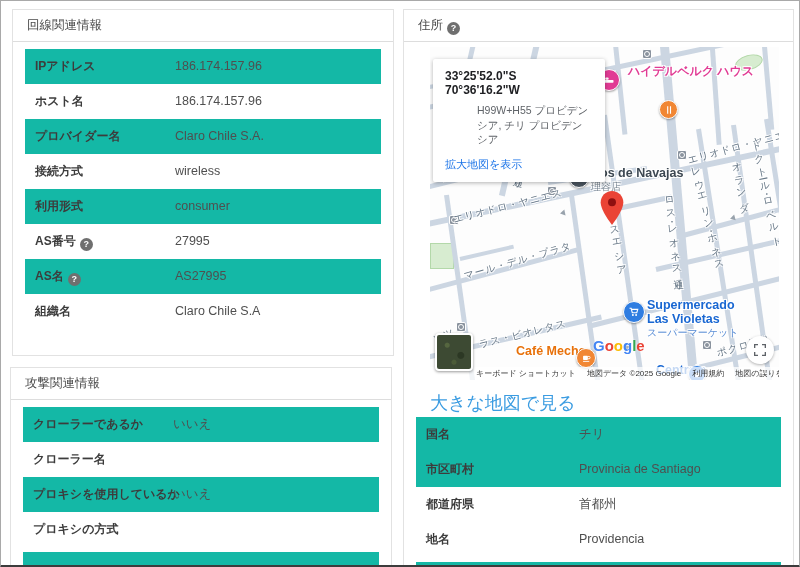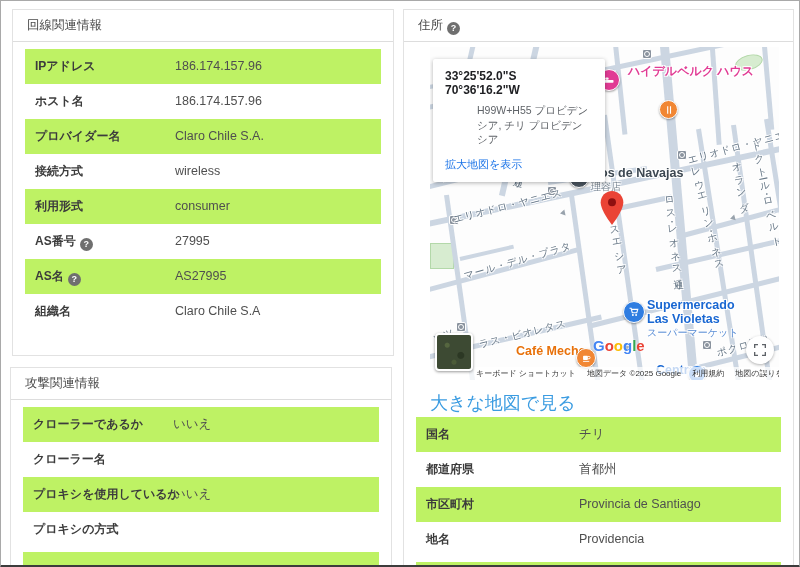--- a/index.html
+++ b/index.html
@@ -1,21 +1,21 @@
 <!DOCTYPE html>
 <html><head>
 <meta charset="utf-8">
 <style>
   html,body{margin:0;padding:0;background:#fff;font-family:"Liberation Sans","DejaVu Sans",sans-serif;}
   #screen{position:relative;width:798px;height:564px;border:1px solid #a9a9a9;border-bottom:3px solid #3c3c3c;background:#fff;overflow:hidden;}
   .panel{position:absolute;background:#fff;border:1px solid #e2e2e2;}
   .panel-header{height:31px;line-height:31px;padding:0 14px;border-bottom:1px solid #ddd;font-size:12.5px;color:#4a4a4a;}
   .panel-body{padding:7px 12px 20px 12px;}
   .trow{position:relative;height:35px;line-height:35px;white-space:nowrap;}
-  .trow.shade{background:#bef264;}
+  .trow.shade{background:#14b8a6;}
   .tlabel{position:absolute;left:10px;top:0;font-weight:bold;font-size:12px;color:#3c3c3c;}
   .tvalue{position:absolute;left:150px;top:0;font-size:12.5px;color:#4f4f4f;}
   .addr-table .tvalue{left:163px;}
   .trow.stub{height:14px;}
   .qicon{display:inline-block;vertical-align:-2px;width:13px;height:13px;margin-left:4px;border-radius:50%;background:#6f6f6f;color:#fff;font-size:9px;line-height:13px;text-align:center;font-weight:bold;}
   .qicon::before{content:"?";}
   
   #map{position:absolute;left:26px;top:37px;width:349px;height:333px;background:#fdfdfd;overflow:hidden;}
   .hst,.vst{position:absolute;background:#ccd6e2;}
   .hst{height:5px;transform-origin:left center;}
@@ -255,28 +255,28 @@
       </div>
     </div>
 
     <div id="larger-map">大きな地図で見る</div>
 
     <div class="addr-table" style="position:absolute;left:12px;top:407px;right:12px;">
       <div class="trow shade">
         <span class="tlabel"><span>国名</span></span>
         <span class="tvalue">チリ</span>
       </div>
+      <div class="trow shade">
+        <span class="tlabel"><span>市区町村</span></span>
+        <span class="tvalue">Provincia de Santiago</span>
+      </div>
       <div class="trow">
         <span class="tlabel"><span>都道府県</span></span>
         <span class="tvalue">首都州</span>
       </div>
-      <div class="trow shade">
-        <span class="tlabel"><span>市区町村</span></span>
-        <span class="tvalue">Provincia de Santiago</span>
-      </div>
       <div class="trow">
         <span class="tlabel"><span>地名</span></span>
         <span class="tvalue">Providencia</span>
       </div>
       <div class="trow shade stub" style="margin-top:5px;"></div>
     </div>
   </div>
 
 </div>
 

